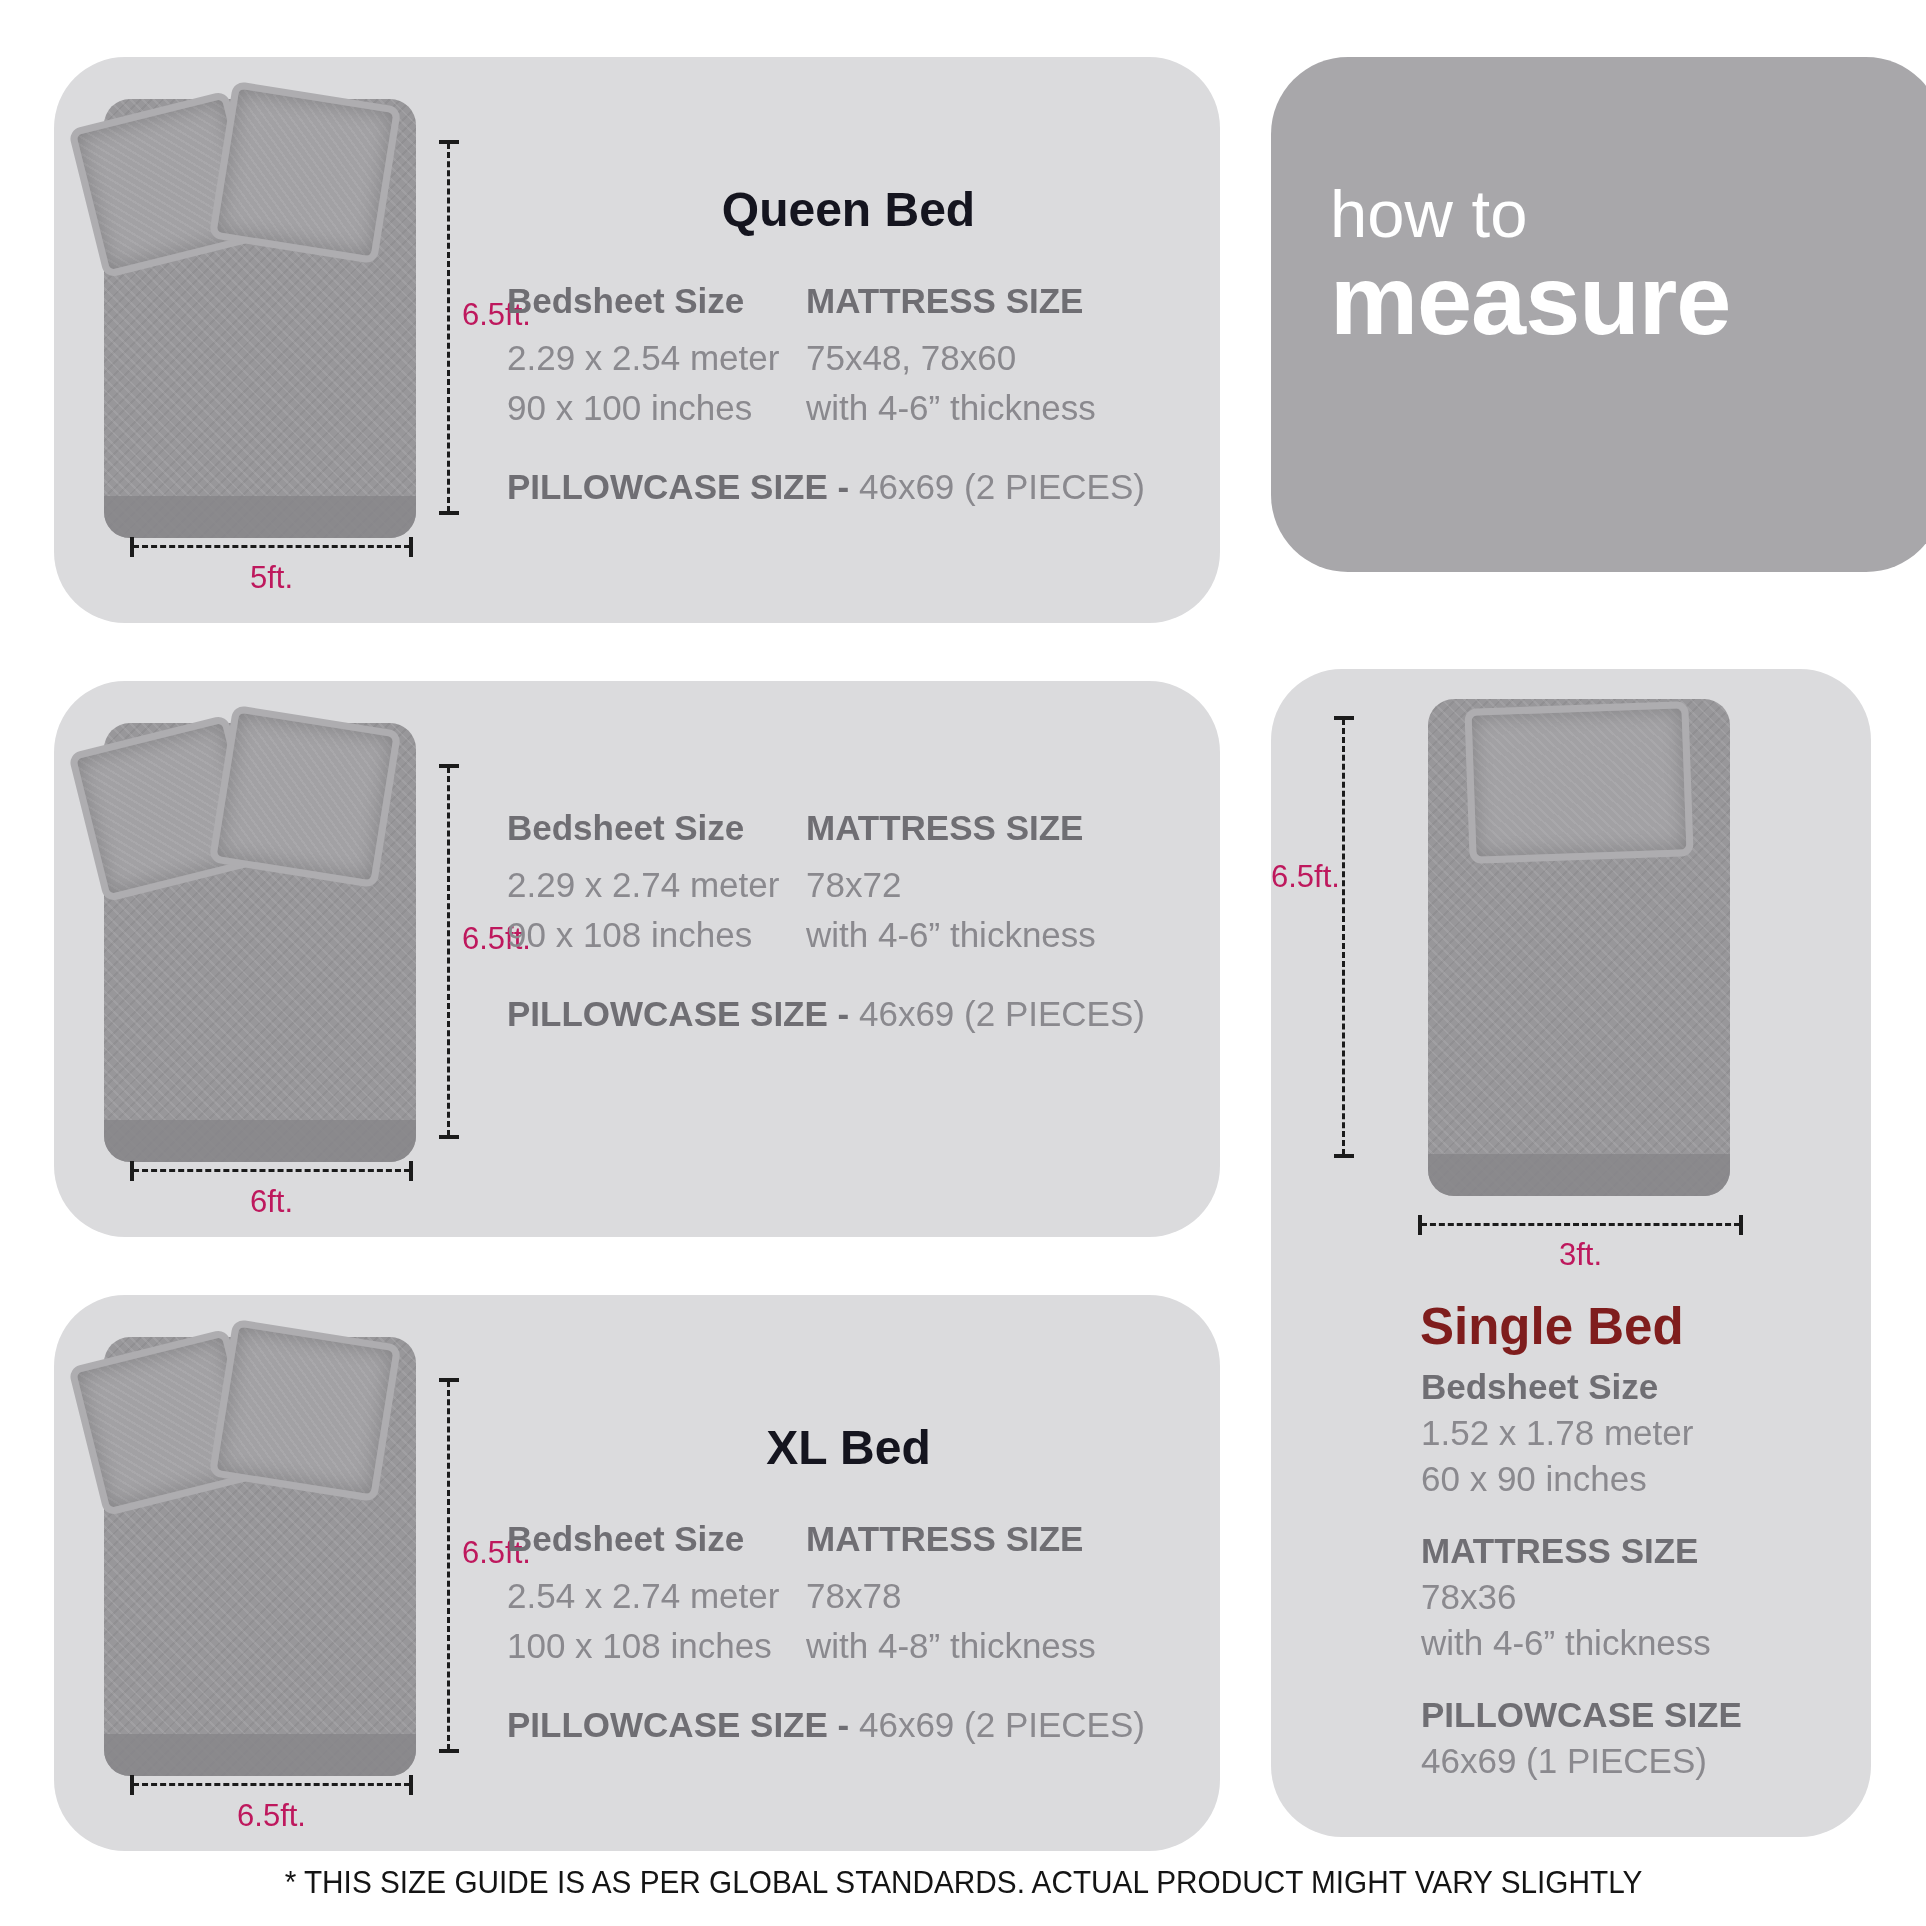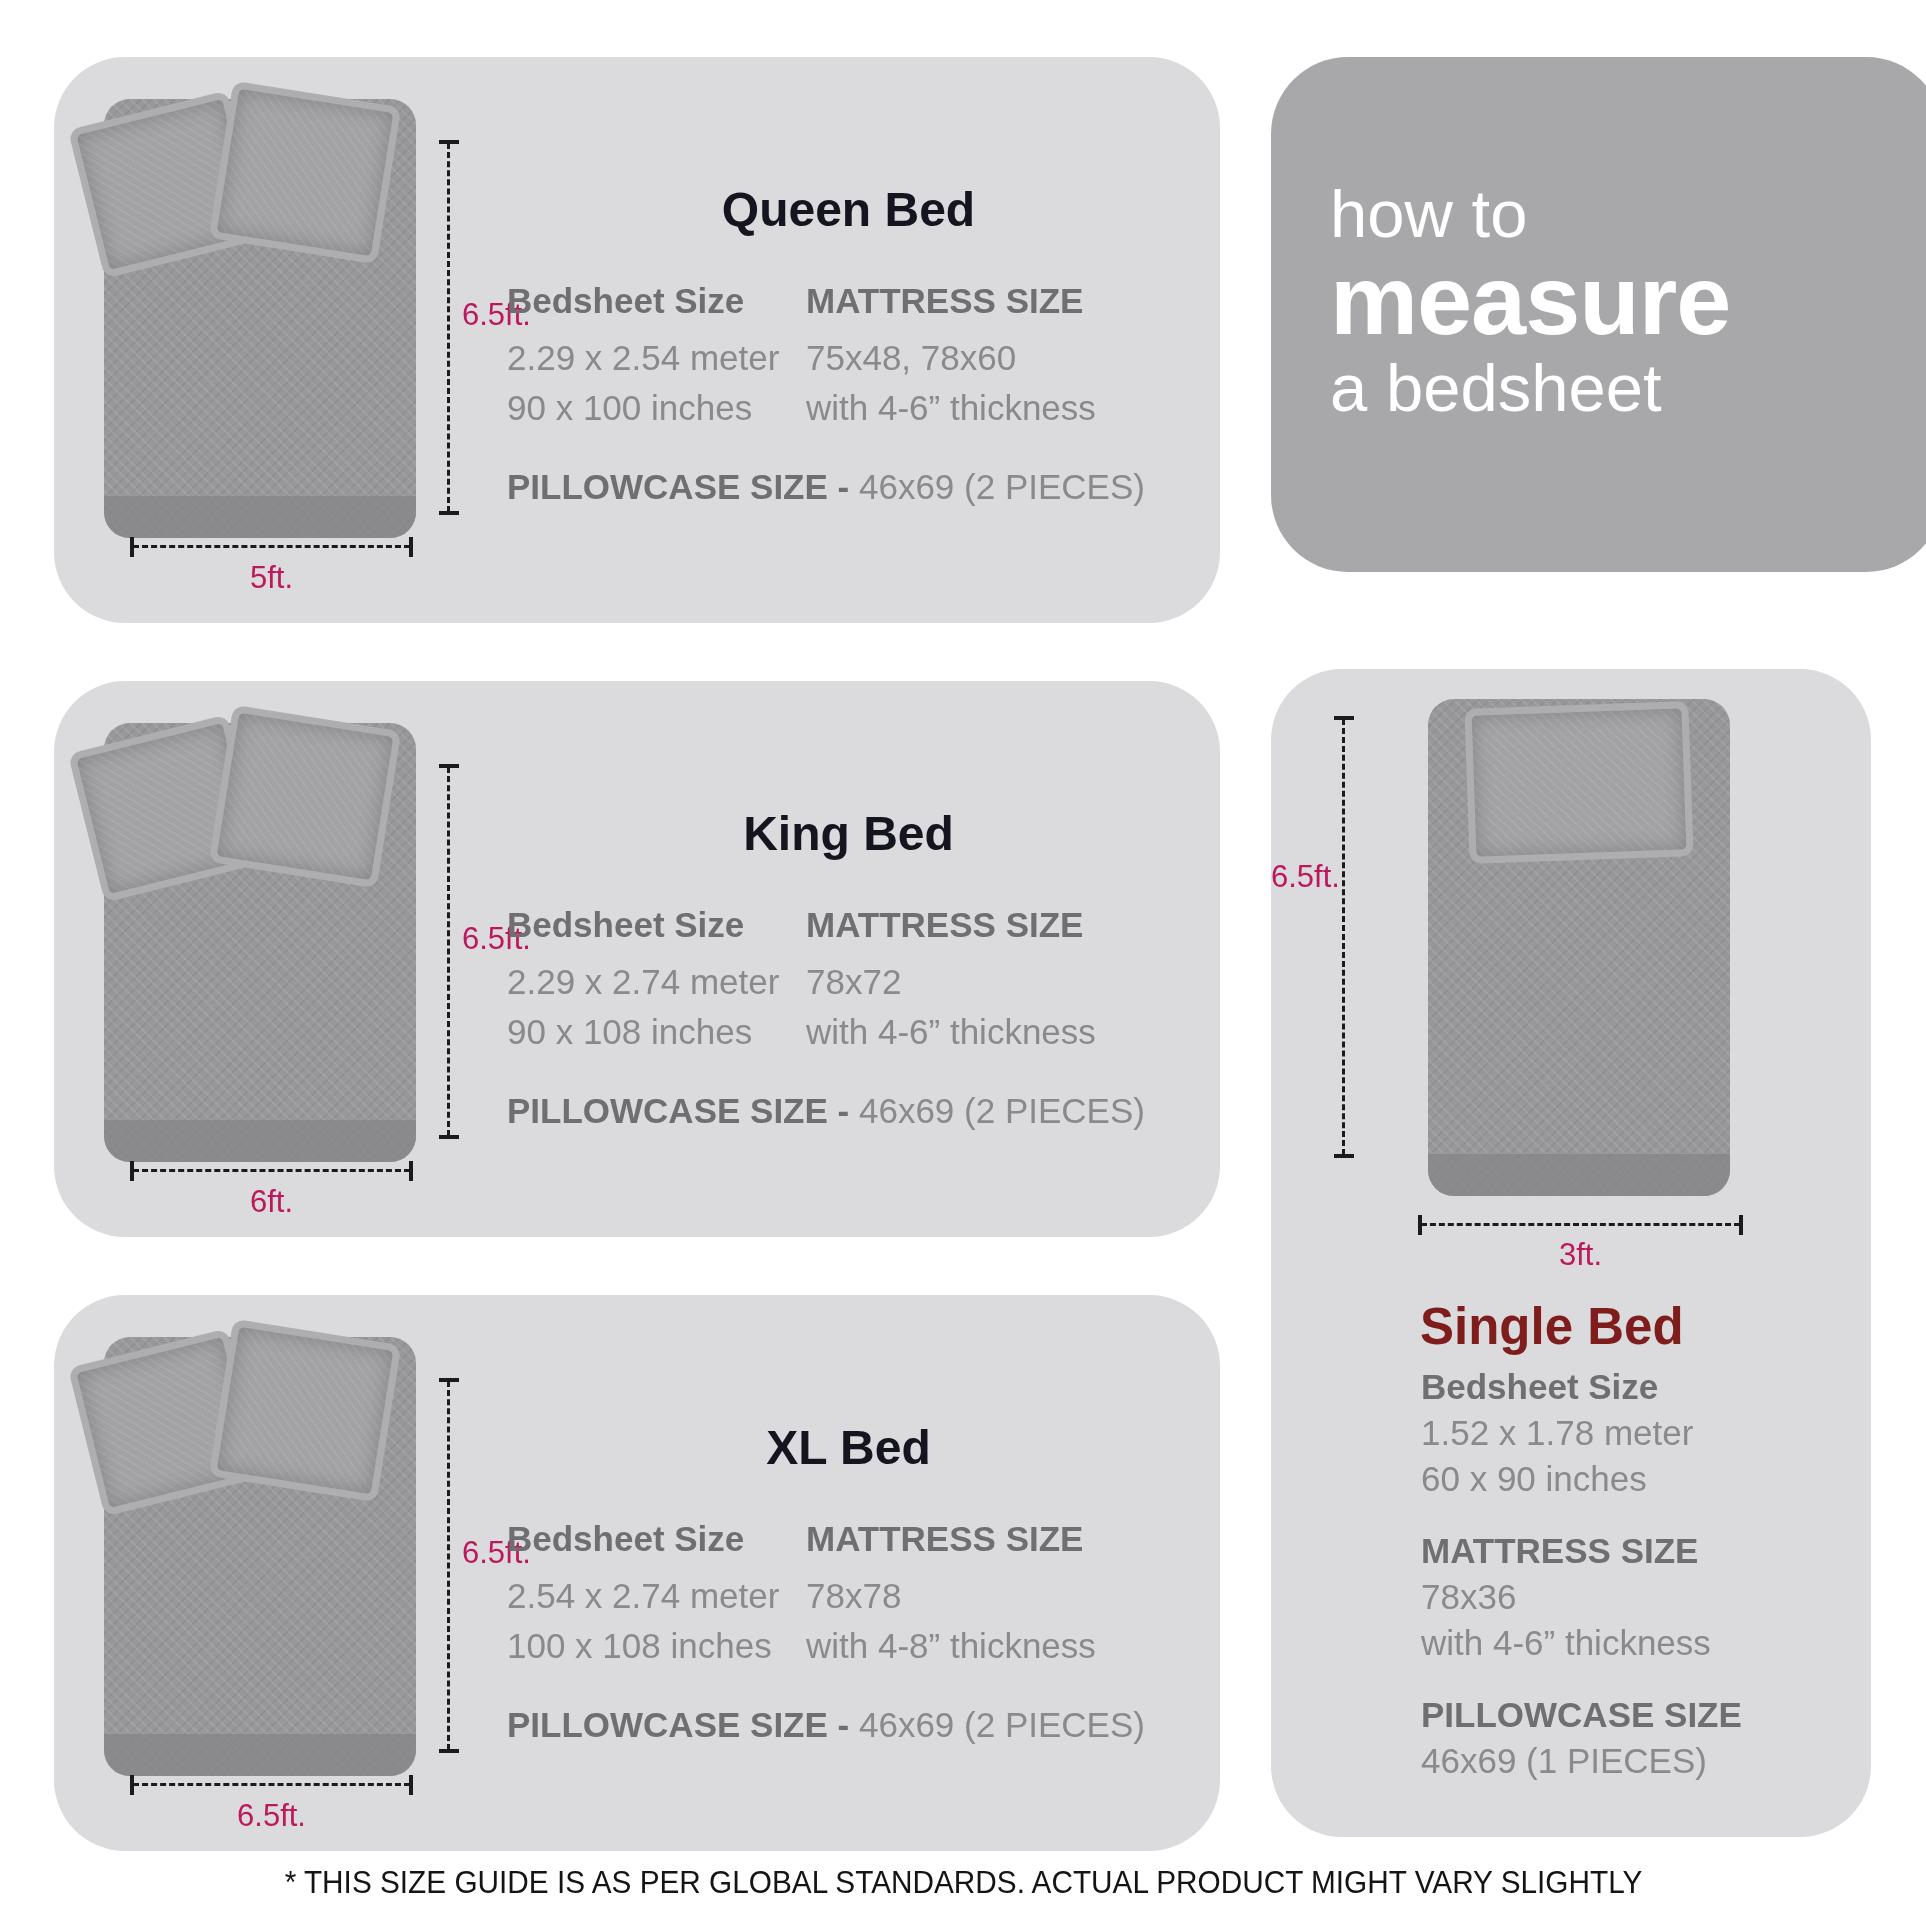--- a/index.html
+++ b/index.html
@@ -125,36 +125,34 @@
         <span class="pc-label">PILLOWCASE SIZE -</span>
         <span class="pc-value">46x69 (2 PIECES)</span>
       </div>
     </div>
   </div>
 
   <div class="card" id="card-title">
     <div class="title-text">
       <div class="tt1">how to</div>
       <div class="tt2">measure</div>
-      <div class="tt3">a bedsheet</div>
     </div>
   </div>
 
   <div class="card wide" id="card-king">
     <div class="bed-body">
       <div class="bed-foot"></div>
     </div>
     <div class="pillow p-left"></div>
     <div class="pillow p-right"></div>
     <div class="ruler-v"></div>
     <div class="dim-label dim-v">6.5ft.</div>
     <div class="ruler-h"></div>
     <div class="dim-label dim-h">6ft.</div>
     <div class="card-text">
-      <div class="bed-name">King Bed</div>
       <div class="cols">
         <div class="col-bedsheet">
           <div class="col-label">Bedsheet Size</div>
           <div class="col-line">2.29 x 2.74 meter</div>
           <div class="col-line">90 x 108 inches</div>
         </div>
         <div class="col-mattress">
           <div class="col-label">MATTRESS SIZE</div>
           <div class="col-line">78x72</div>
           <div class="col-line">with 4-6” thickness</div>

